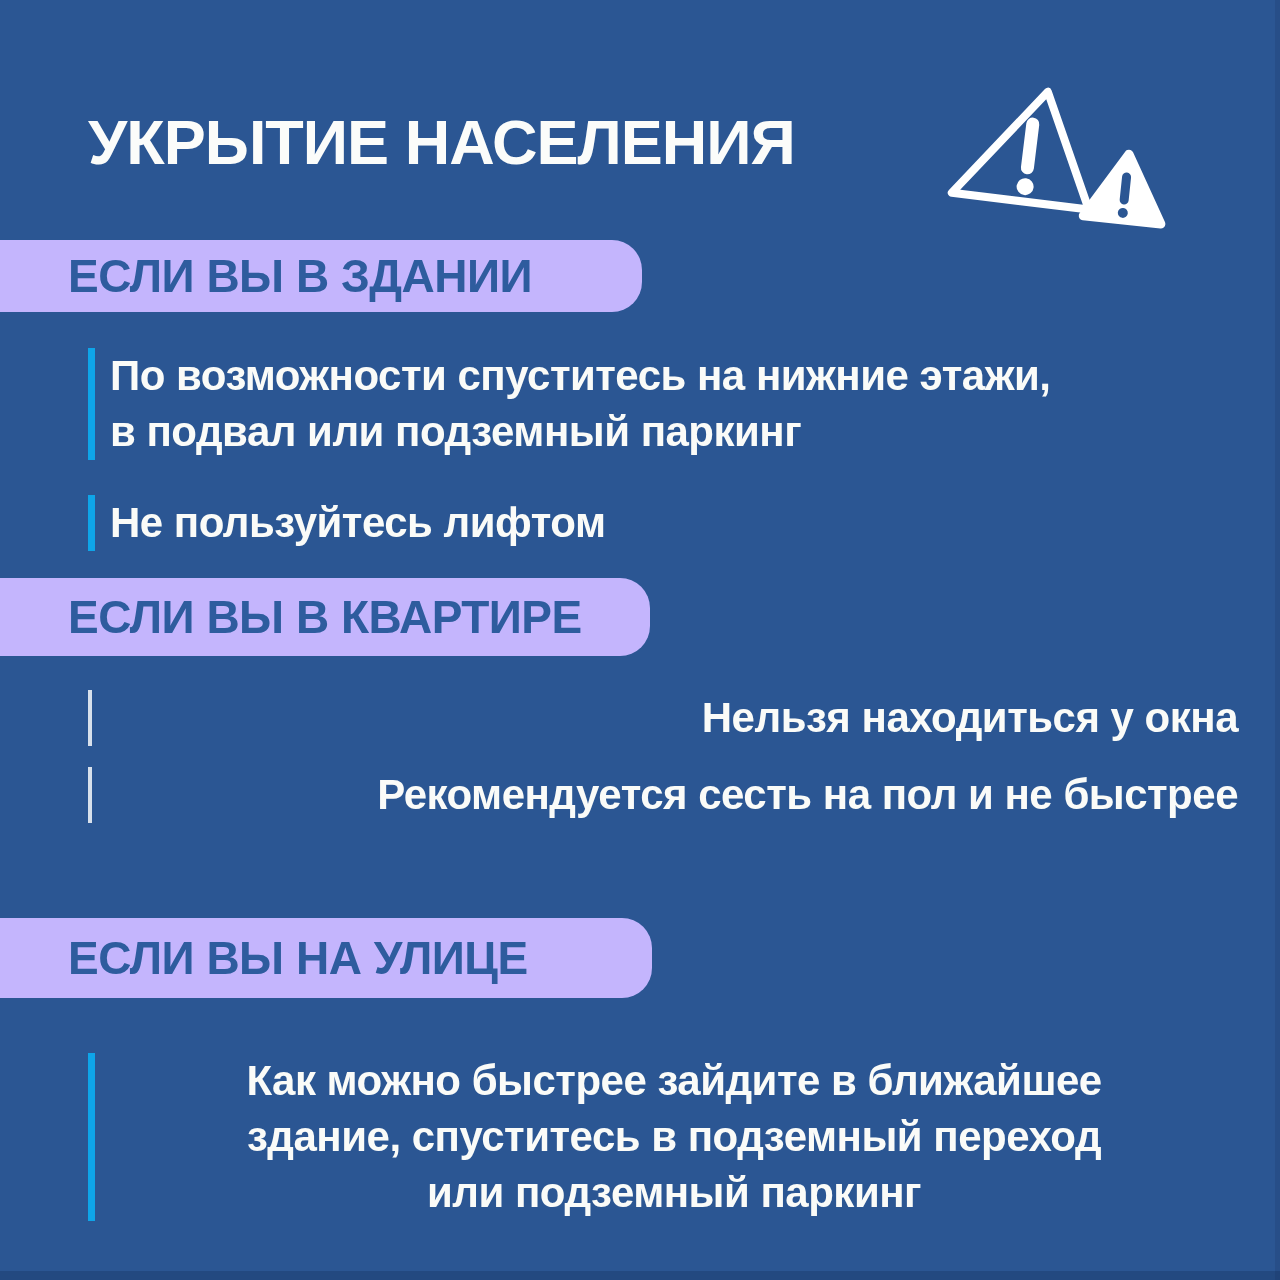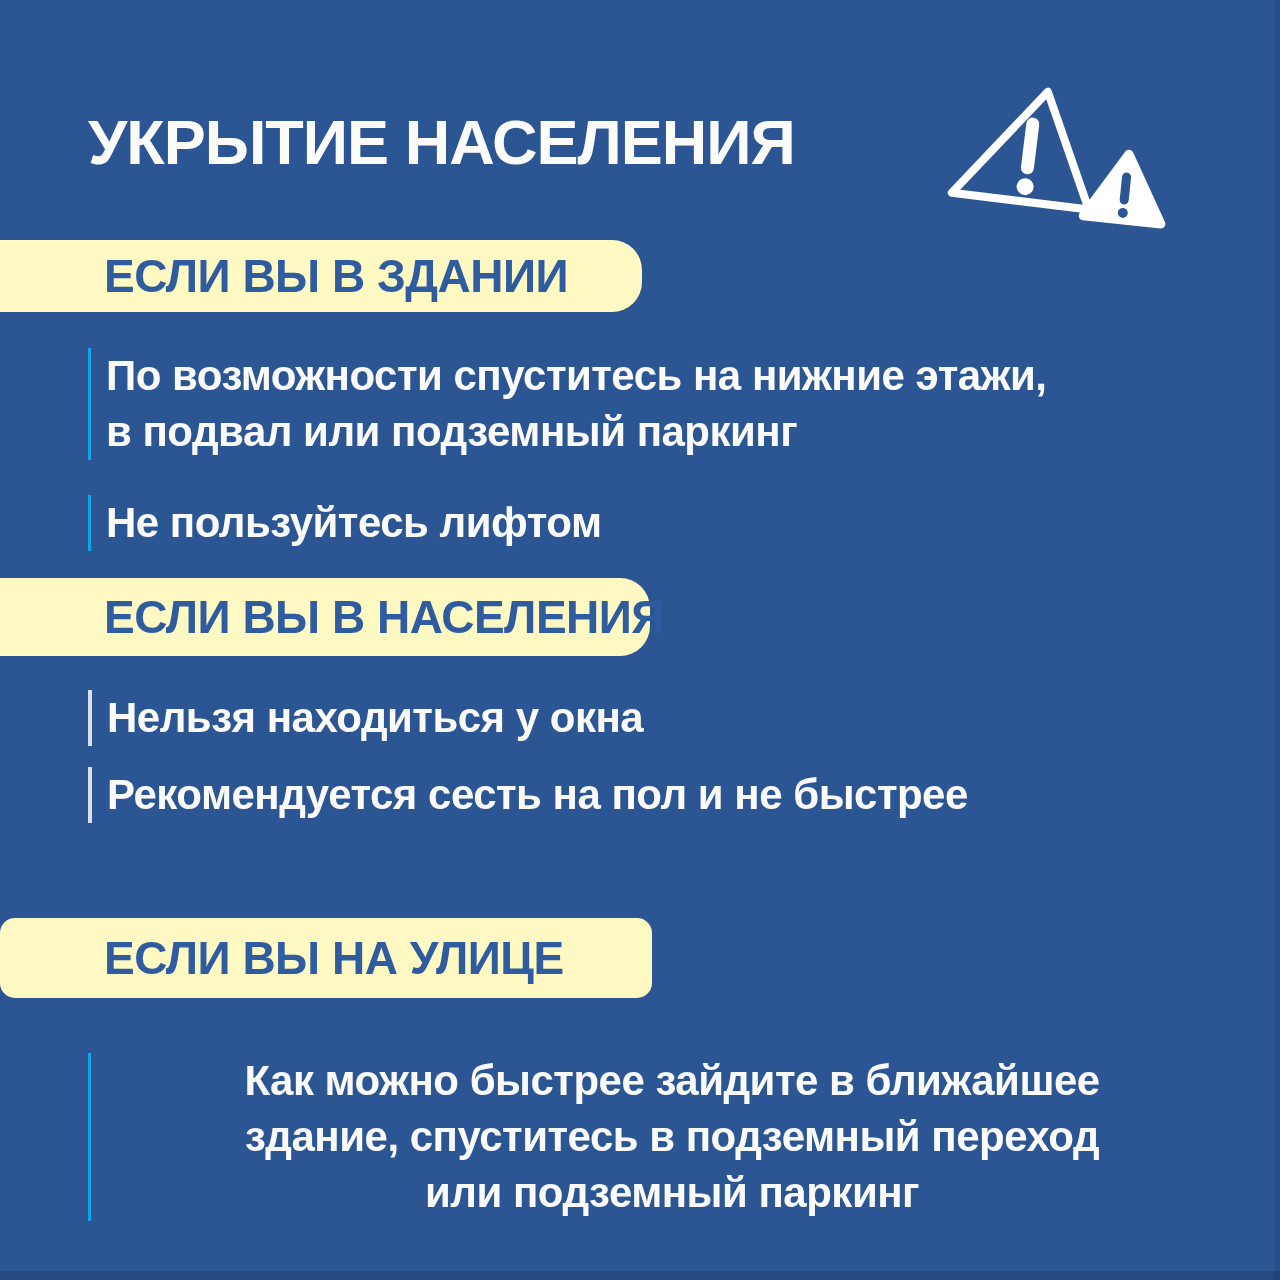--- a/index.html
+++ b/index.html
@@ -11,38 +11,38 @@
     font-family:"Liberation Sans","DejaVu Sans",sans-serif;
   }
   .title{
     position:absolute;left:88px;top:108px;
     font-size:63px;font-weight:bold;color:#FBFCFA;
     letter-spacing:-1px;line-height:1.1;white-space:nowrap;
   }
   .warn-wrap{position:absolute;left:945px;top:80px;width:230px;height:155px;}
   .pill{
     position:absolute;left:0;
-    background:#fef9c3;
+    background:#c4b5fd;
     border-radius:0 30px 30px 0;
     display:flex;align-items:center;
-    padding-left:104px;box-sizing:border-box;
+    padding-left:68px;box-sizing:border-box;
   }
   .pill-text{
     color:#2E5C9E;font-weight:bold;font-size:46px;
     letter-spacing:-0.5px;white-space:nowrap;
   }
   .pill-1{top:240px;height:72px;width:642px;}
   .pill-2{top:578px;height:78px;width:650px;}
-  .pill-3{top:918px;height:80px;width:652px;border-radius:15px;}
+  .pill-3{top:918px;height:80px;width:652px;}
   .items{position:absolute;left:88px;width:1150px;}
   .items-1{top:348px;}
-  .items-2{top:690px;}
+  .items-2{top:690px;text-align:right;}
   .items-3{top:1032px;text-align:center;}
   .item{
-    border-left:3px solid #0ea5e9;
+    border-left:7px solid #0ea5e9;
     padding-left:15px;
     margin:0 0 35px 0;
   }
   .items-2 .item{border-left:4px solid rgba(255,255,255,0.82);margin-bottom:10px;}
   .item:last-child{margin-bottom:0;margin-top:21px;}
   .item-text{
     color:#FAFBF8;font-weight:bold;
     font-size:42px;line-height:56px;
     letter-spacing:-0.5px;
     white-space:pre-line;
@@ -81,21 +81,21 @@
     <div class="item">
       <span class="item-text">По возможности спуститесь на нижние этажи,
 в подвал или подземный паркинг</span>
     </div>
     <div class="item">
       <span class="item-text">Не пользуйтесь лифтом</span>
     </div>
   </div>
 
   <div class="pill pill-2">
-    <span class="pill-text">ЕСЛИ ВЫ В НАСЕЛЕНИЯ</span>
+    <span class="pill-text">ЕСЛИ ВЫ В КВАРТИРЕ</span>
   </div>
   <div class="items items-2">
     <div class="item">
       <span class="item-text">Нельзя находиться у окна</span>
     </div>
     <div class="item">
       <span class="item-text">Рекомендуется сесть на пол и не быстрее</span>
     </div>
   </div>
 

